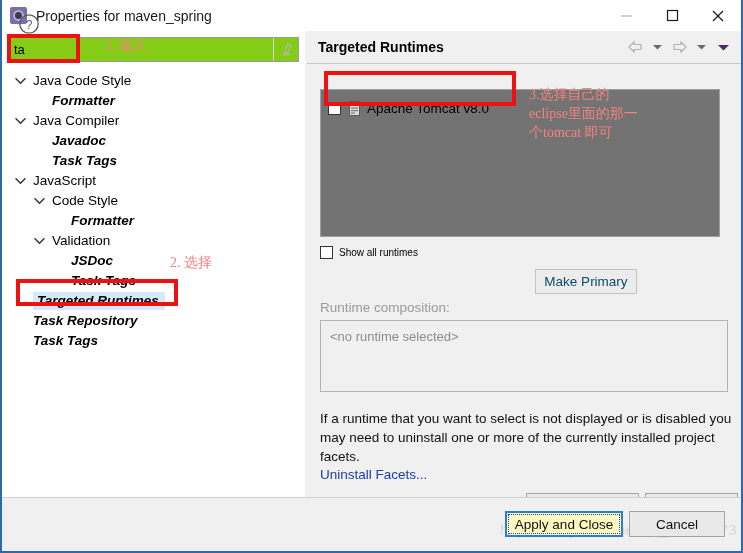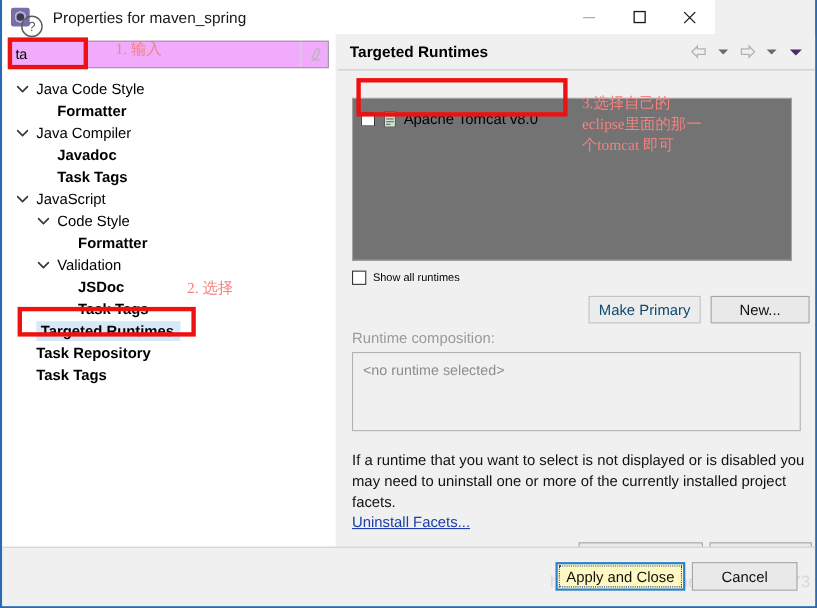--- a/index.html
+++ b/index.html
@@ -23,26 +23,25 @@
     box-sizing: border-box;
     border-left: 2px solid #2a6ab0;
     border-right: 2px solid #2a6ab0;
     border-bottom: 2px solid #2a6ab0;
   }
 
   
   #titlebar {
     position: absolute;
     left: 0; top: 0;
-    width: 648px;
+    width: 739px;
     height: 31px;
     background: #ffffff;
     display: flex;
     align-items: center;
-    gap: 12px;
   }
   #app-icon {
     width: 17px;
     height: 17px;
     margin-left: 8px;
     background: #7b6ea8;
     border-radius: 2px;
     position: relative;
     flex: none;
   }
@@ -85,21 +84,21 @@
     background: #ffffff;
     box-sizing: border-box;
   }
   #search-row {
     position: absolute;
     left: 7px; top: 6px;
     width: 290px;
     height: 25px;
     box-sizing: border-box;
     border: 1px solid #9a9a9a;
-    background: #f0abfc;
+    background: #84cc16;
     display: flex;
     align-items: flex-start;
   }
   #search-input {
     border: 0;
     outline: none;
     background: transparent;
     font-family: "Liberation Sans", sans-serif;
     font-size: 13px;
     color: #000;
@@ -135,21 +134,21 @@
     height: 16px;
     display: flex;
     align-items: center;
     justify-content: center;
     flex: none;
   }
   .tree-row .lbl {
     font-size: 13.5px;
     line-height: 1;
   }
-  .tree-row.leaf .lbl { font-weight: bold; }
+  .tree-row.leaf .lbl { font-weight: bold; font-style: italic; }
   .tree-row.sel .lbl {
     background: #d6e9f8;
     padding: 2px 6px 3px 4px;
   }
 
   
   #right-pane {
     position: absolute;
     left: 305px; top: 31px;
     width: 434px;
@@ -264,21 +263,20 @@
     width: 416px;
     font-size: 13.5px;
     line-height: 19px;
     color: #111;
   }
   #uninstall-link {
     position: absolute;
     left: 13px; top: 436px;
     font-size: 13.5px;
     color: #1a3ea8;
-    text-decoration: underline;
     cursor: pointer;
   }
   #btn-restore { left: 219px; top: 462px; width: 113px; }
   #btn-apply { left: 338px; top: 462px; width: 93px; }
 
   
   #footer {
     position: absolute;
     left: 0; bottom: 0;
     width: 739px;
@@ -515,21 +513,20 @@
           <span class="rt-label">Apache Tomcat v8.0</span>
         </div>
       </div>
 
     <div id="show-all-row">
       <span class="ck"></span>
       <span class="lbl">Show all runtimes</span>
     </div>
 
     <div class="btn disabled" id="btn-make-primary">Make Primary</div>
-    <div class="btn" id="btn-new">New...</div>
 
     <div id="rt-comp-label">Runtime composition:</div>
     <div id="rt-comp-box">
       <div class="placeholder">&lt;no runtime selected&gt;</div>
     </div>
 
     <div id="desc-text">If a runtime that you want to select is not displayed or is disabled you may need to uninstall one or more of the currently installed project facets.</div>
     <div id="uninstall-link">Uninstall Facets...</div>
 
     <div class="btn" id="btn-restore">Restore Defaults</div>

